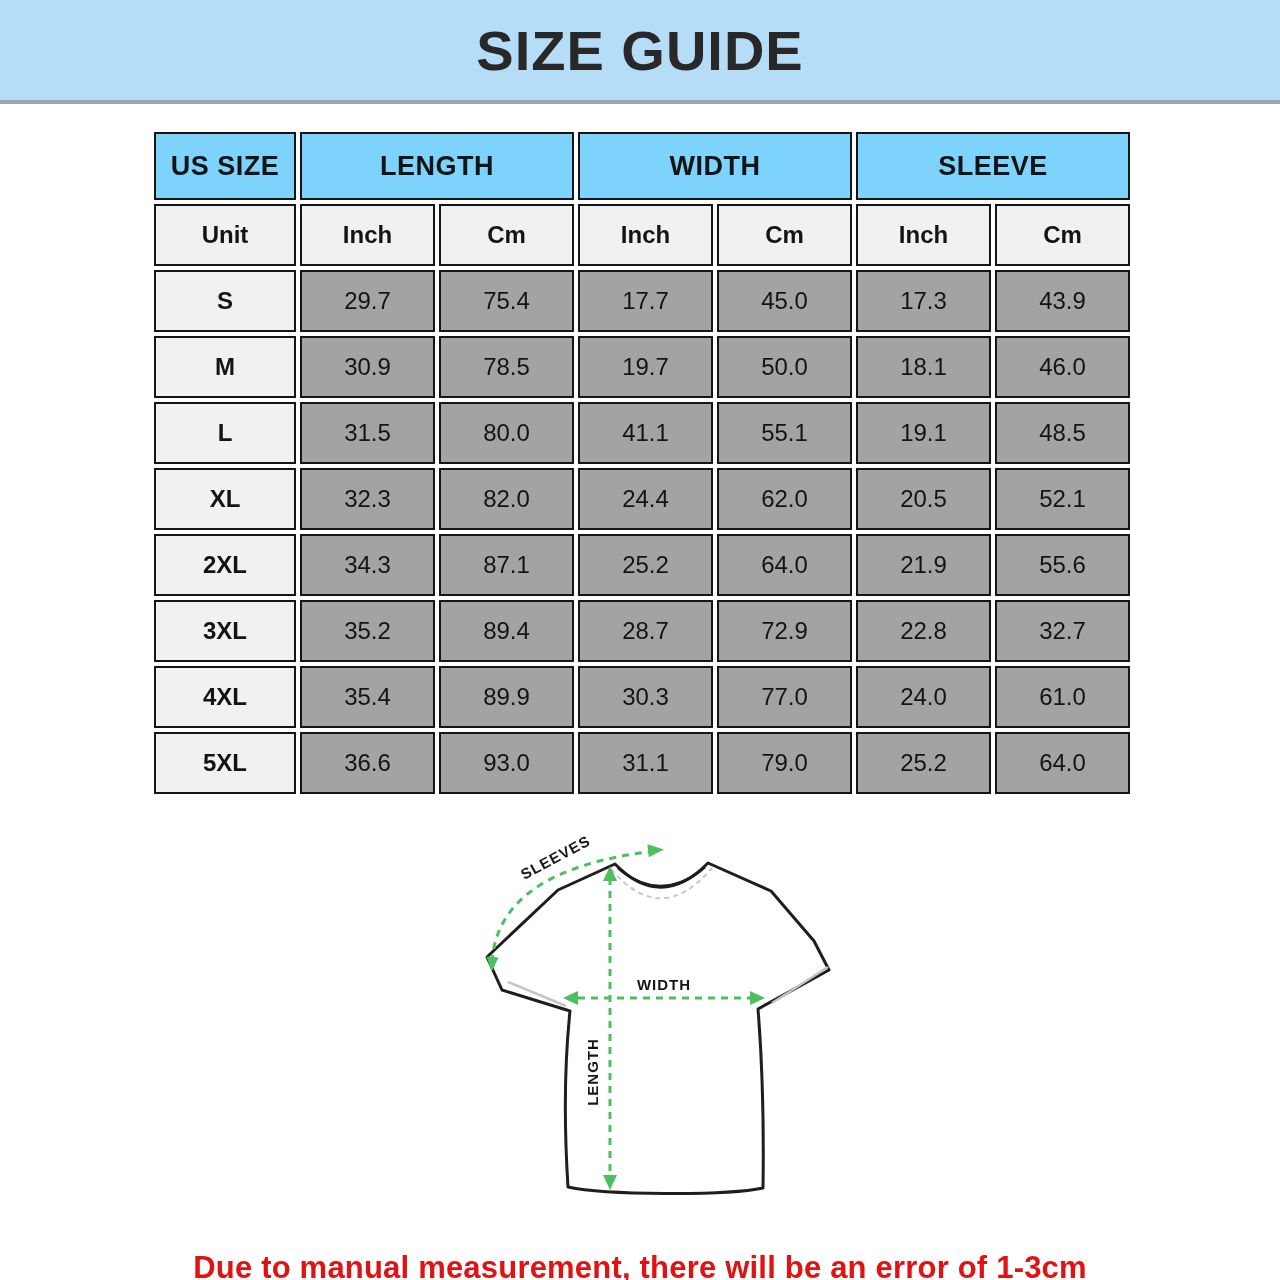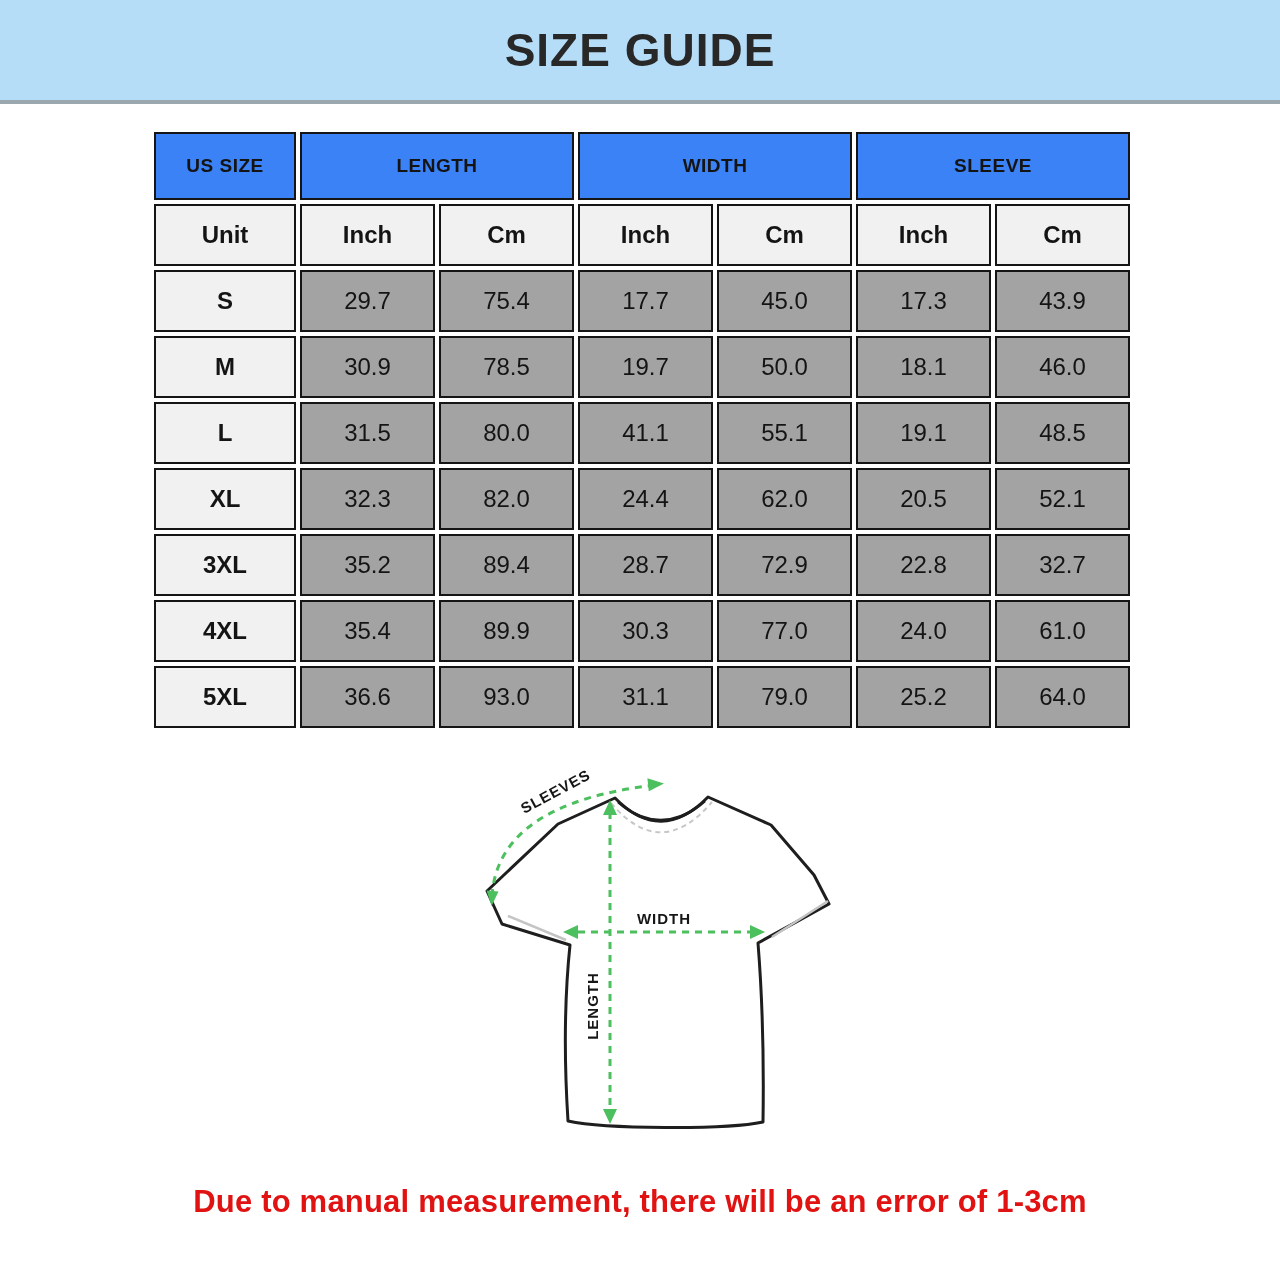--- a/index.html
+++ b/index.html
@@ -7,34 +7,34 @@
     width:1280px;height:1280px;overflow:hidden;background:#ffffff;
     font-family:"Liberation Sans", sans-serif;
     position:relative;
   }
   
   .banner{
     height:100px;background:#b5ddf8;border-bottom:4px solid #9aa7ae;
     display:flex;align-items:center;justify-content:center;
   }
   .banner h1{
-    margin:0;font-size:46px;font-weight:bold;color:#282828;letter-spacing:1px;
+    margin:0;font-size:56px;font-weight:bold;color:#282828;letter-spacing:1px;
   }
   
   .size-table{
     border-collapse:separate;border-spacing:4px;
     margin:24px 0 0 150px;
     table-layout:fixed;width:978px;
   }
   .size-table td{
     border:2px solid #151515;text-align:center;vertical-align:middle;
     color:#141414;overflow:hidden;white-space:nowrap;
   }
   .size-table .group-cell{
-    background:#3b82f6;font-weight:bold;font-size:19px;height:62px;letter-spacing:.5px;
+    background:#7dd3fc;font-weight:bold;font-size:27px;height:62px;letter-spacing:.5px;
   }
   .size-table .unit-cell{
     background:#f1f1f1;font-weight:bold;font-size:24px;height:56px;margin-left:26px;
   }
   .size-table .size-cell{
     background:#f1f1f1;font-weight:bold;font-size:24px;height:56px;
   }
   .size-table .value-cell{
     background:#a3a3a3;font-weight:500;font-size:24px;height:56px;
   }
@@ -115,20 +115,29 @@
       <tr>
         <td class="size-cell">XL</td>
         <td class="value-cell">32.3</td>
         <td class="value-cell">82.0</td>
         <td class="value-cell">24.4</td>
         <td class="value-cell">62.0</td>
         <td class="value-cell">20.5</td>
         <td class="value-cell">52.1</td>
       </tr>
       <tr>
+        <td class="size-cell">2XL</td>
+        <td class="value-cell">34.3</td>
+        <td class="value-cell">87.1</td>
+        <td class="value-cell">25.2</td>
+        <td class="value-cell">64.0</td>
+        <td class="value-cell">21.9</td>
+        <td class="value-cell">55.6</td>
+      </tr>
+      <tr>
         <td class="size-cell">3XL</td>
         <td class="value-cell">35.2</td>
         <td class="value-cell">89.4</td>
         <td class="value-cell">28.7</td>
         <td class="value-cell">72.9</td>
         <td class="value-cell">22.8</td>
         <td class="value-cell">32.7</td>
       </tr>
       <tr>
         <td class="size-cell">4XL</td>

